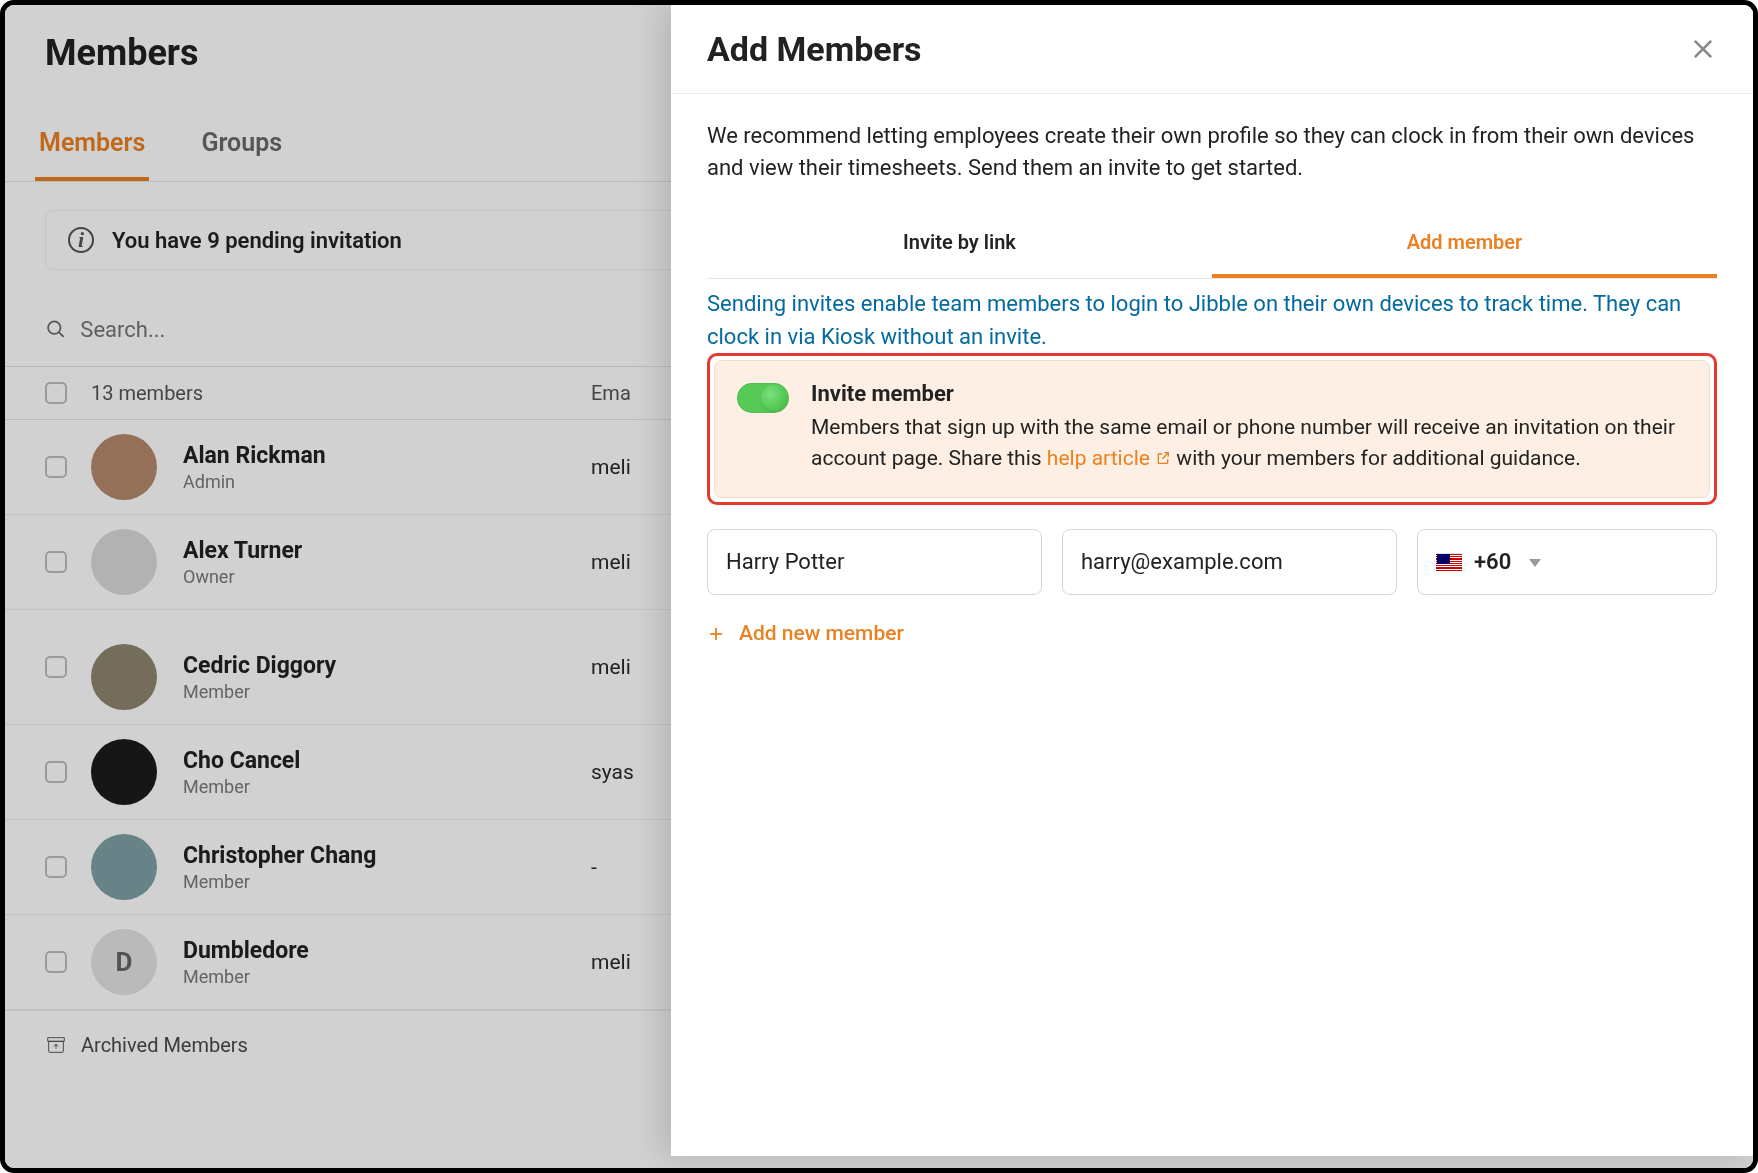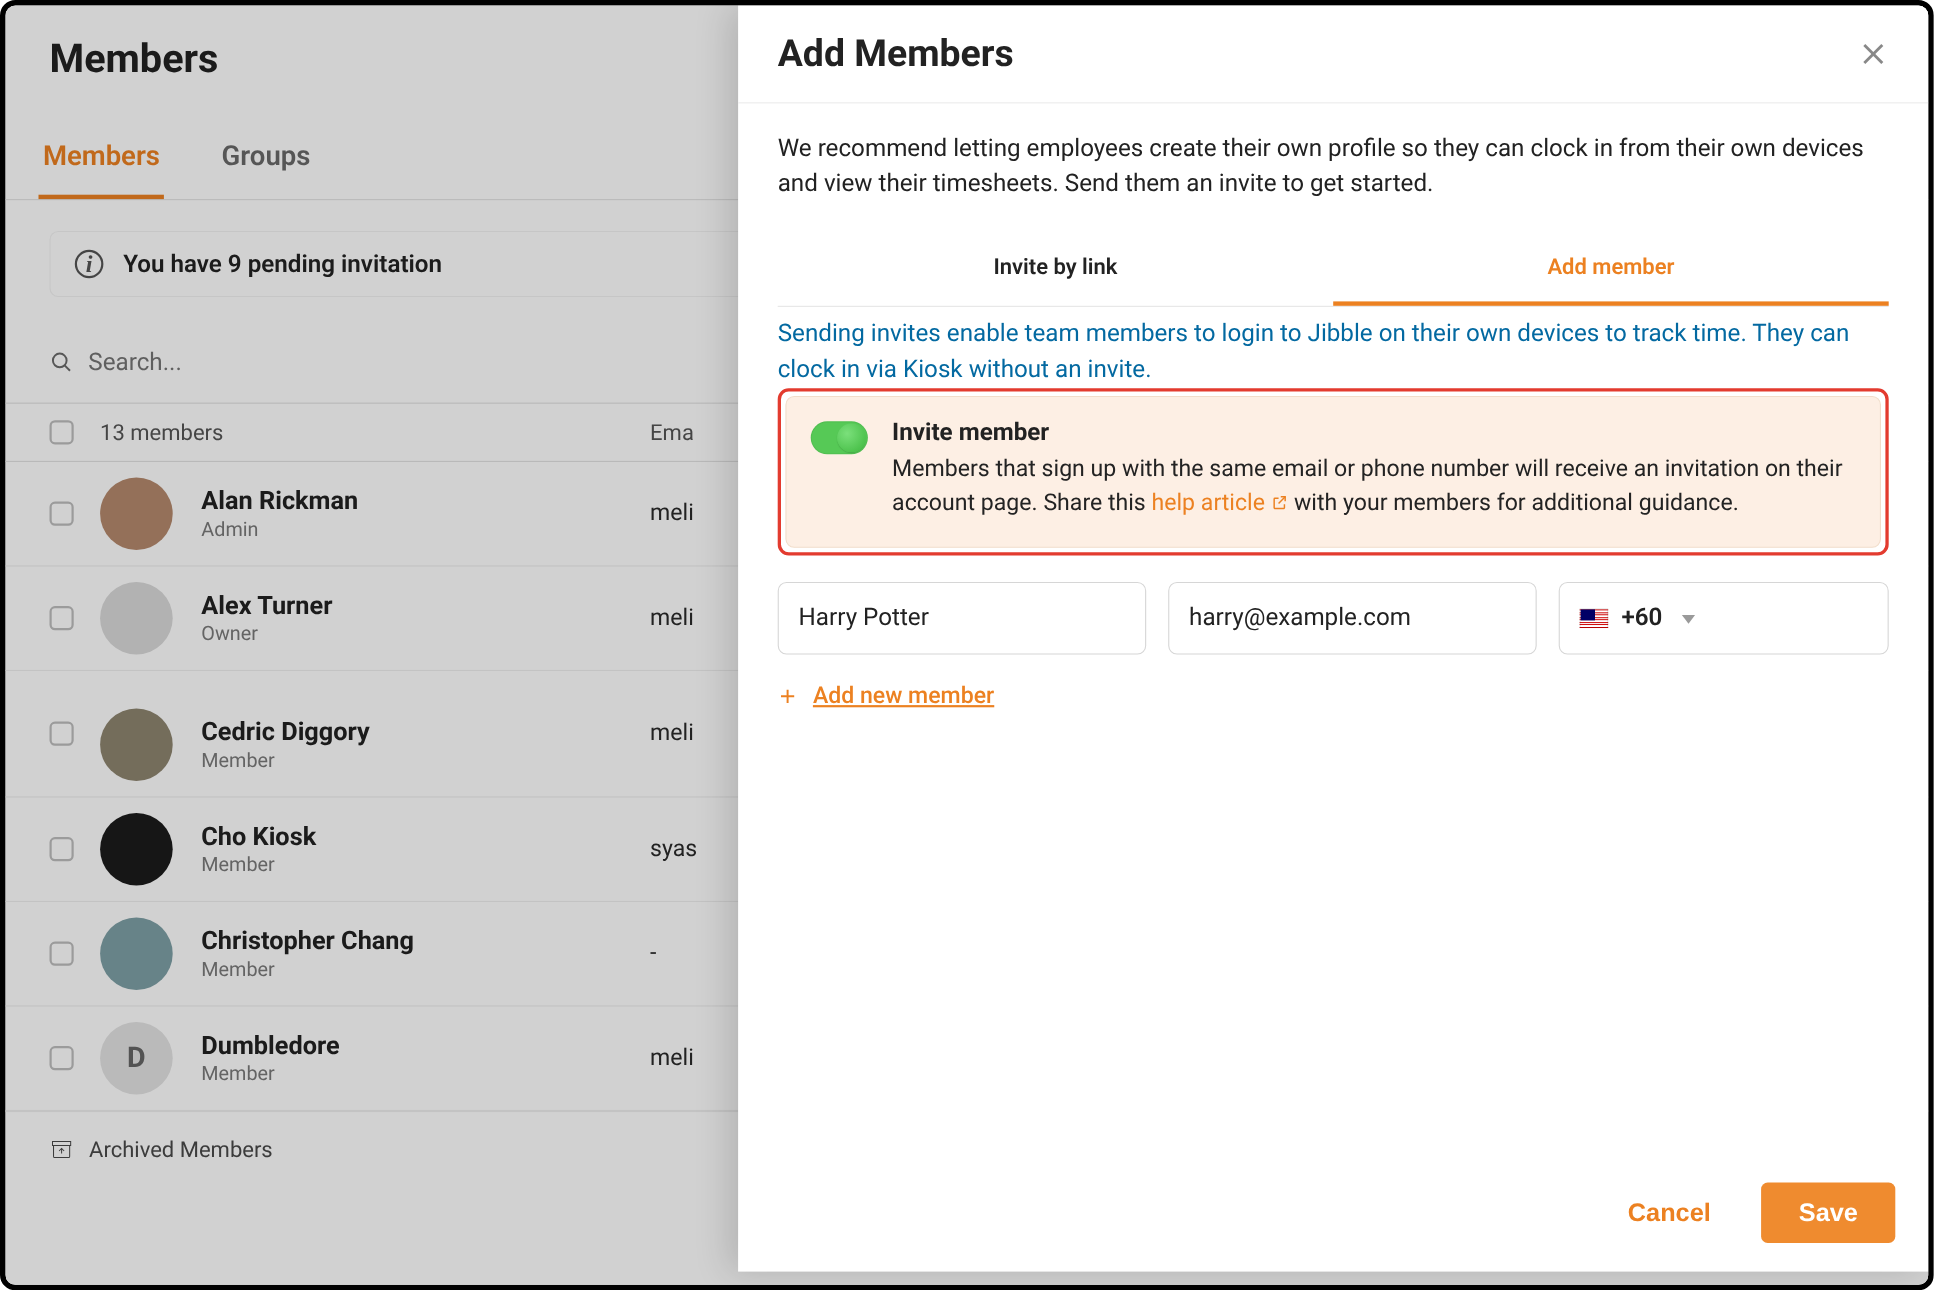--- a/index.html
+++ b/index.html
@@ -69,21 +69,21 @@
   .extlink-ic svg { width: 16px; height: 16px; stroke: #ec8121; fill: none; stroke-width: 2; }
 
   .inputs-row { display: flex; gap: 20px; margin-top: 24px; }
   .fld { flex: 1; border: 1.5px solid #d6d6d6; border-radius: 8px; height: 66px; padding: 0 18px; font-size: 22px; display: flex; align-items: center; color: #222; background: #fff; }
   .fld.phone { flex: 0 0 300px; gap: 12px; }
   .flag { width: 26px; height: 18px; background: linear-gradient(to bottom, #cc0001 0%, #cc0001 7%, #fff 7%, #fff 14%, #cc0001 14%, #cc0001 21%, #fff 21%, #fff 28%, #cc0001 28%, #cc0001 35%, #fff 35%, #fff 42%, #cc0001 42%, #cc0001 49%, #fff 49%, #fff 56%, #cc0001 56%, #cc0001 63%, #fff 63%, #fff 70%, #cc0001 70%, #cc0001 77%, #fff 77%, #fff 84%, #cc0001 84%, #cc0001 91%, #fff 91%); position: relative; border: 1px solid rgba(0,0,0,0.1); }
   .flag::before { content: ""; position: absolute; left: 0; top: 0; width: 13px; height: 10px; background: #010066; }
   .dial { font-weight: 600; }
   .fld .chev { margin-left: 6px; }
 
-  .add-new { display: flex; align-items: center; gap: 14px; margin-top: 26px; color: #ec8121; font-size: 21px; font-weight: 500; cursor: pointer; text-decoration: underline; }
+  .add-new { display: flex; align-items: center; gap: 14px; margin-top: 26px; color: #ec8121; font-size: 21px; font-weight: 500; cursor: pointer; }
   .add-new .plus { width: 18px; height: 18px; }
   .add-new .plus svg { width: 18px; height: 18px; stroke: #ec8121; stroke-width: 2.4; }
 
   .m-foot { display: flex; justify-content: flex-end; align-items: center; gap: 24px; padding: 22px 30px 26px 0; }
   .btn-cancel { color: #ec8121; font-size: 23px; font-weight: 600; background: none; border: none; padding: 12px 22px; cursor: pointer; }
   .btn-save { background: #ef8b2f; color: #fff; font-size: 23px; font-weight: 600; border: none; border-radius: 6px; padding: 14px 34px; cursor: pointer; }
 
   input.plain { border: none; outline: none; font: inherit; width: 100%; background: transparent; color: inherit; }
 </style>
 </head>
@@ -177,21 +177,21 @@
     </div>
     <div class="col-email row-email">meli</div>
   </div>
         <div class="bg-row">
     <div class="col-cb">
             <div class="cb"></div>
           </div>
     <div class="col-name" style="display:flex;align-items:center;">
       <div class="avatar" style="background:#1c1c1c"></div>
       <div>
-        <div class="row-name">Cho Kiosk</div>
+        <div class="row-name">Cho Cancel</div>
         <div class="row-role">Member</div>
       </div>
     </div>
     <div class="col-email row-email">syas</div>
   </div>
         <div class="bg-row">
     <div class="col-cb">
             <div class="cb"></div>
           </div>
     <div class="col-name" style="display:flex;align-items:center;">
@@ -288,19 +288,15 @@
         <span class="plus">
           <svg viewBox="0 0 24 24" fill="none">
               <line x1="12" y1="4" x2="12" y2="20"></line>
               <line x1="4" y1="12" x2="20" y2="12"></line>
             </svg>
         </span>
         <span>Add new member</span>
       </div>
     </div>
 
-    <div class="m-foot">
-      <button class="btn-cancel">Cancel</button>
-      <button class="btn-save">Save</button>
-    </div>
   </div>
 
 </div>
 
 </body></html>

